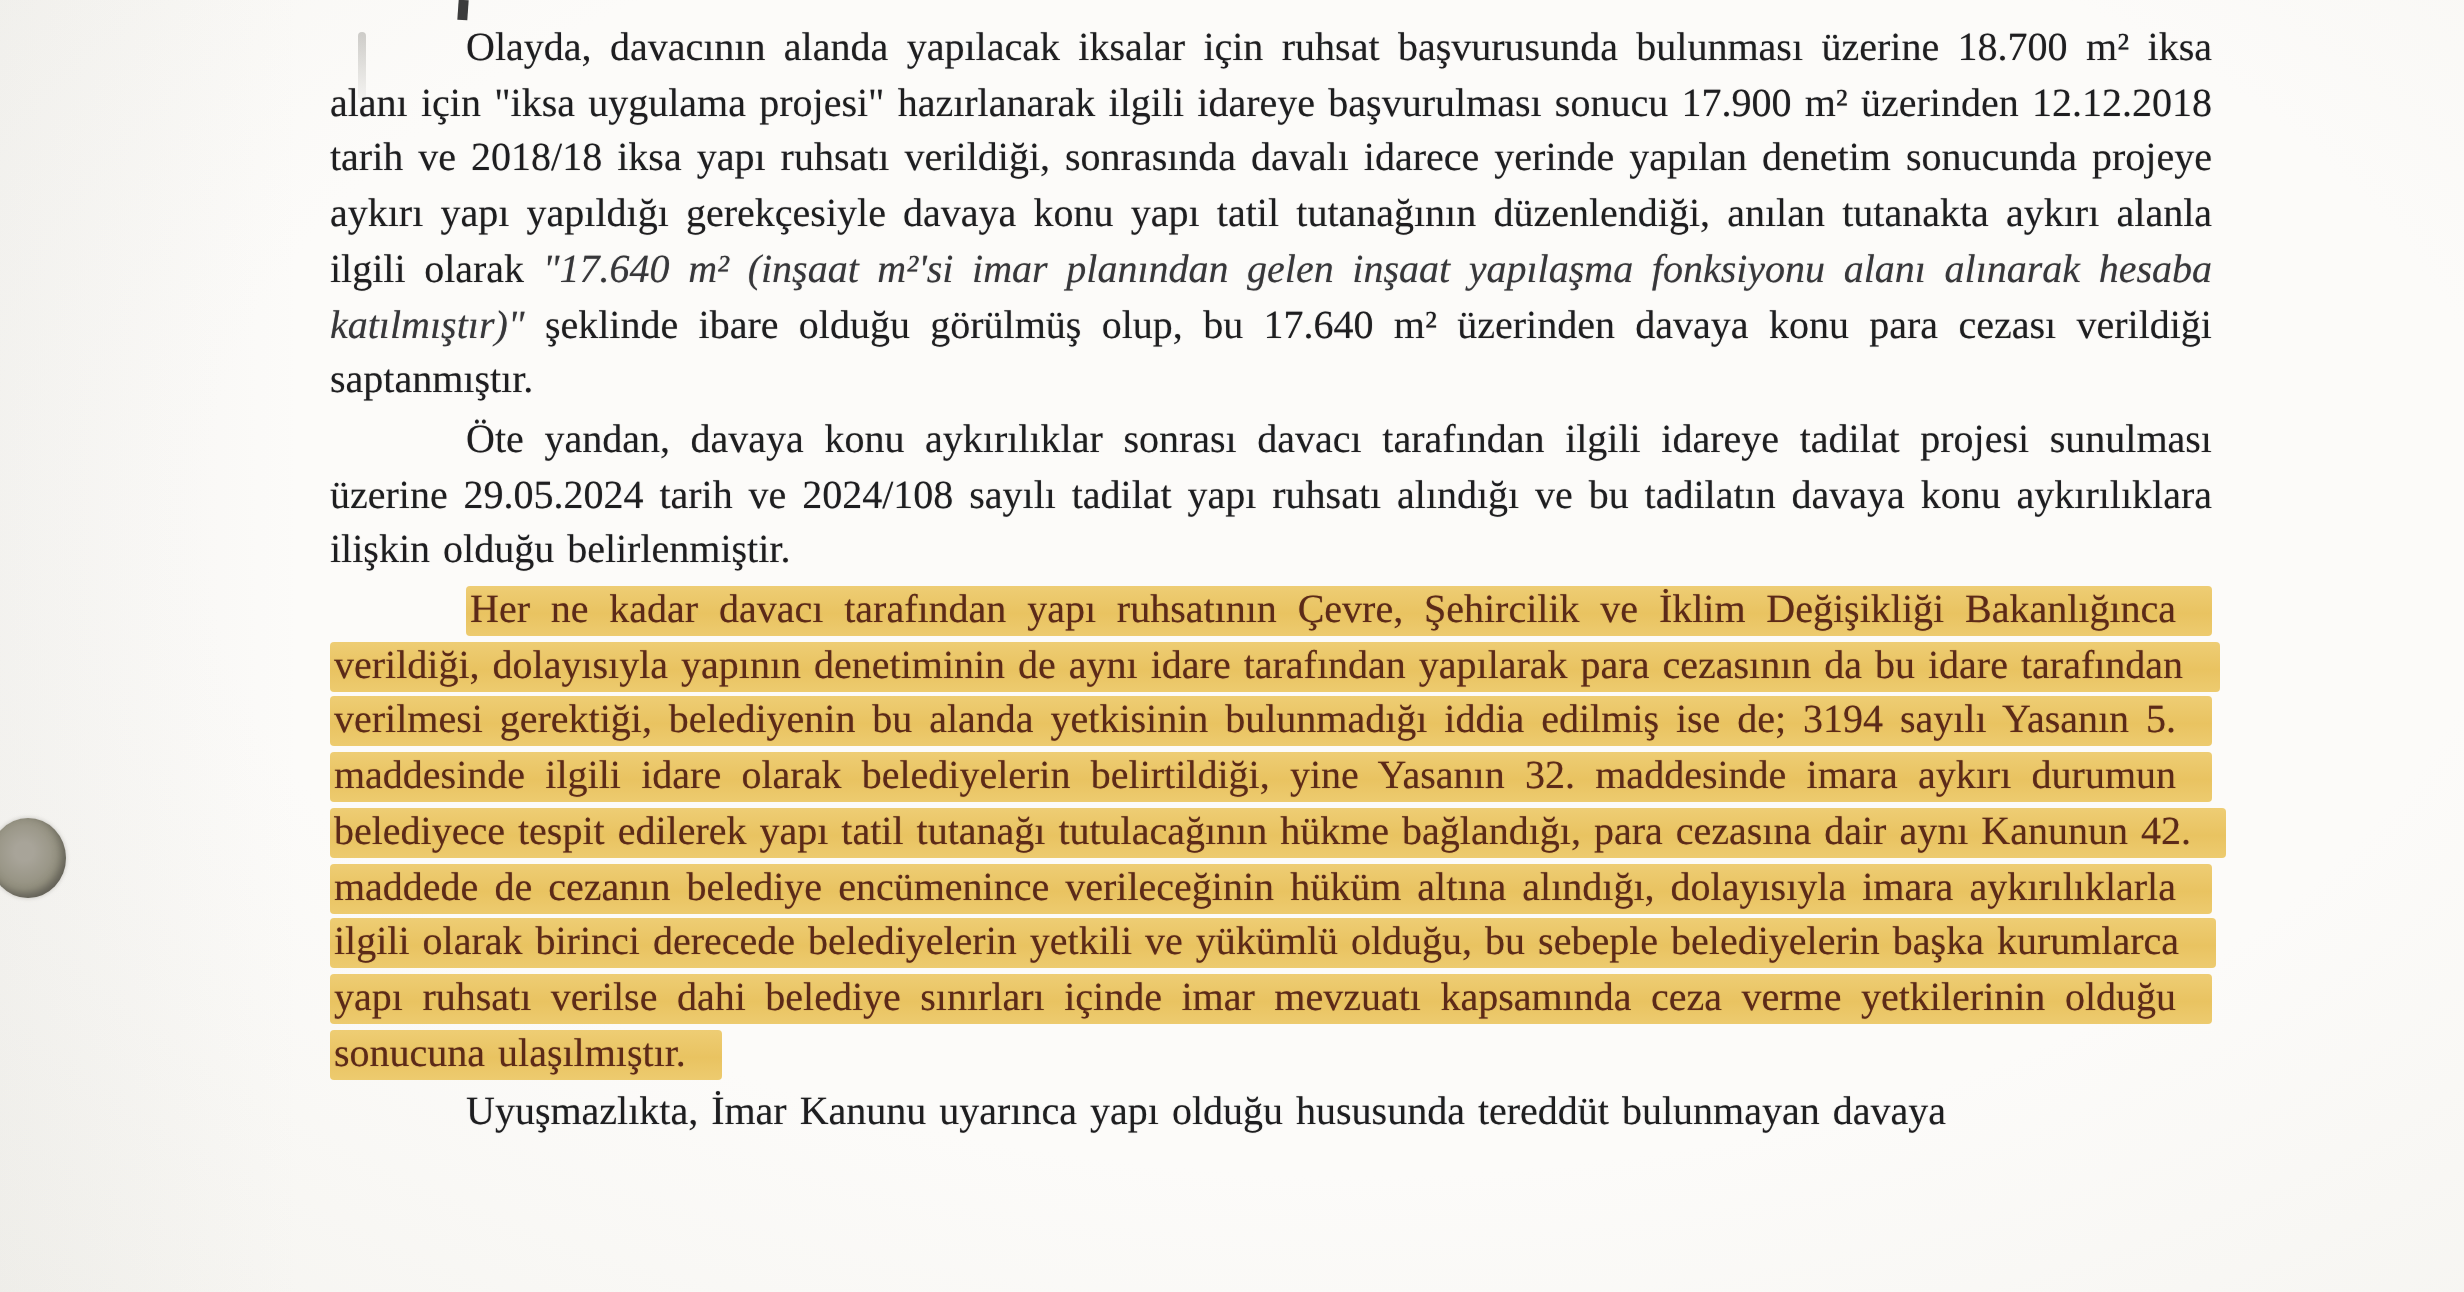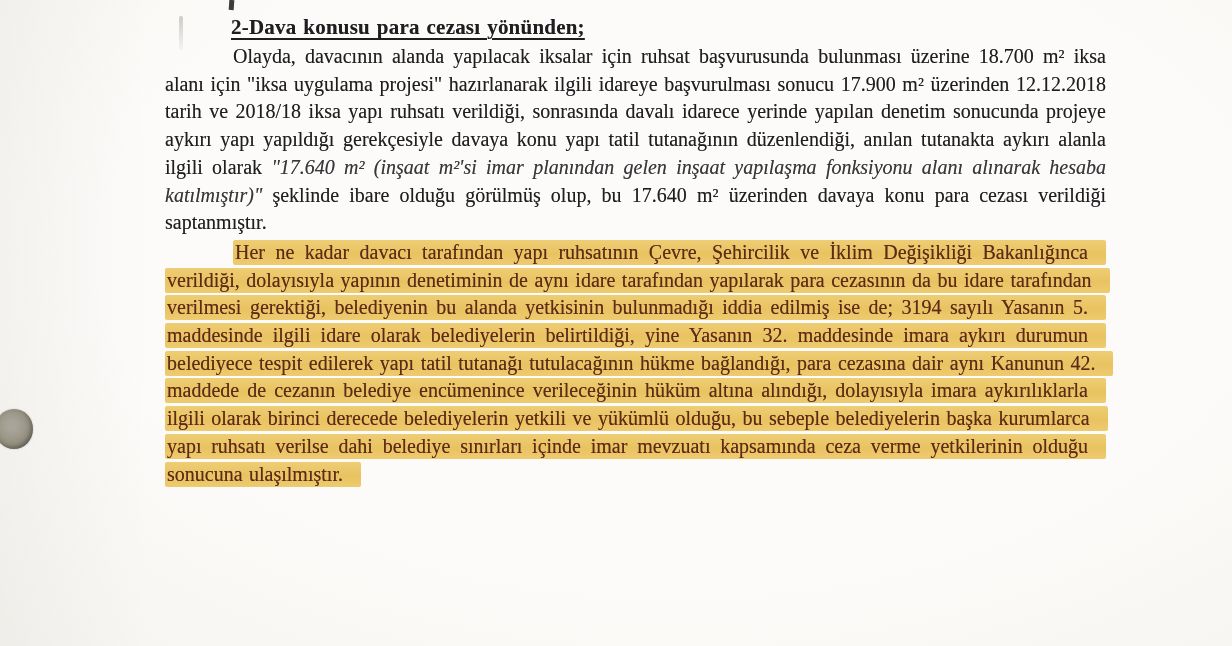--- a/index.html
+++ b/index.html
@@ -98,22 +98,23 @@
 <body>
 
 <div class="page">
 
   <div class="hole-punch"></div>
   <div class="top-mark"></div>
   <div class="edge-smudge"></div>
 
   <div class="text-block">
 
-    <h1 class="doc-heading">2-Dava konusu para cezası yönünden;</h1>
 
     <p class="body-para"><span>Olayda, davacının alanda yapılacak iksalar için ruhsat başvurusunda bulunması üzerine 18.700 m² iksa alanı için "iksa uygulama projesi" hazırlanarak ilgili idareye başvurulması sonucu 17.900 m² üzerinden 12.12.2018 tarih ve 2018/18 iksa yapı ruhsatı verildiği, sonrasında davalı idarece yerinde yapılan denetim sonucunda projeye aykırı yapı yapıldığı gerekçesiyle davaya konu yapı tatil tutanağının düzenlendiği, anılan tutanakta aykırı alanla ilgili olarak </span><span class="italic-quote">"17.640 m² (inşaat m²'si imar planından gelen inşaat yapılaşma fonksiyonu alanı alınarak hesaba katılmıştır)"</span><span> şeklinde ibare olduğu görülmüş olup, bu 17.640 m² üzerinden davaya konu para cezası verildiği saptanmıştır.</span></p>
 
+    <p class="body-para">Öte yandan, davaya konu aykırılıklar sonrası davacı tarafından ilgili idareye tadilat projesi sunulması üzerine 29.05.2024 tarih ve 2024/108 sayılı tadilat yapı ruhsatı alındığı ve bu tadilatın davaya konu aykırılıklara ilişkin olduğu belirlenmiştir.</p>
 
     <p class="body-para"><span class="highlight">Her ne kadar davacı tarafından yapı ruhsatının Çevre, Şehircilik ve İklim Değişikliği Bakanlığınca verildiği, dolayısıyla yapının denetiminin de aynı idare tarafından yapılarak para cezasının da bu idare tarafından verilmesi gerektiği, belediyenin bu alanda yetkisinin bulunmadığı iddia edilmiş ise de; 3194 sayılı Yasanın 5. maddesinde ilgili idare olarak belediyelerin belirtildiği, yine Yasanın 32. maddesinde imara aykırı durumun belediyece tespit edilerek yapı tatil tutanağı tutulacağının hükme bağlandığı, para cezasına dair aynı Kanunun 42. maddede de cezanın belediye encümenince verileceğinin hüküm altına alındığı, dolayısıyla imara aykırılıklarla ilgili olarak birinci derecede belediyelerin yetkili ve yükümlü olduğu, bu sebeple belediyelerin başka kurumlarca yapı ruhsatı verilse dahi belediye sınırları içinde imar mevzuatı kapsamında ceza verme yetkilerinin olduğu sonucuna ulaşılmıştır.</span></p>
 
+    <p class="body-para">Uyuşmazlıkta, İmar Kanunu uyarınca yapı olduğu hususunda tereddüt bulunmayan davaya</p>
 
   </div>
 </div>
 
 </body></html>

